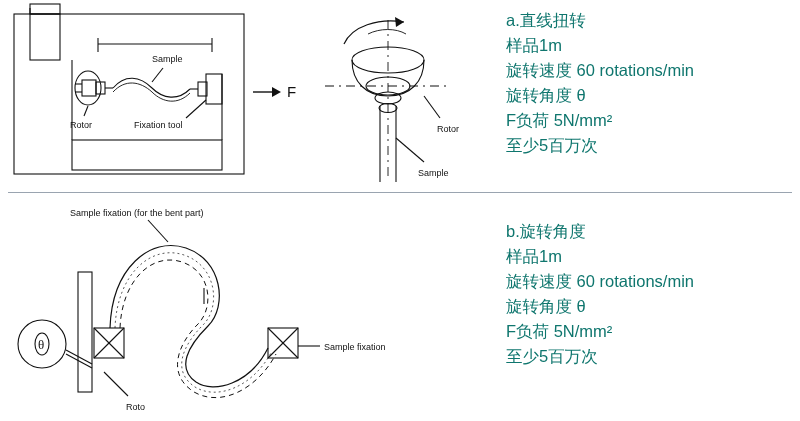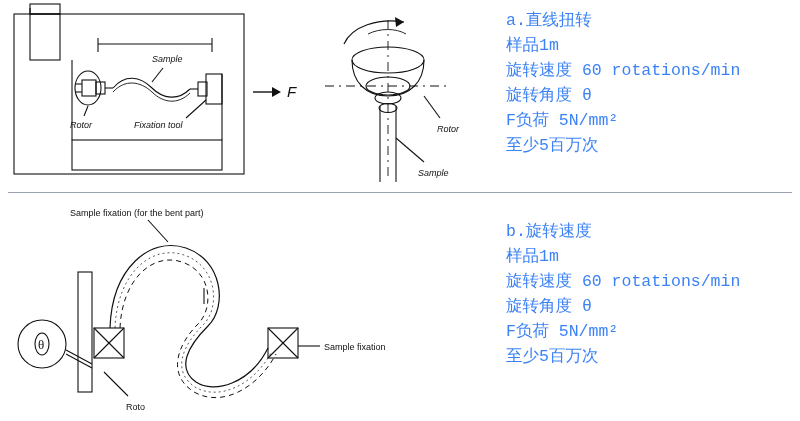--- a/index.html
+++ b/index.html
@@ -23,36 +23,35 @@
     position: absolute;
     left: 8px;
     top: 192px;
     width: 784px;
     height: 1px;
     background: #9aa4b0;
   }
   
   .textblock {
     position: absolute;
-    color: #3b82f6;
+    color: #0f766e;
     font-size: 16.5px;
     line-height: 25px;
     white-space: nowrap;
-    font-family: Liberation Mono, monospace;
   }
   .textblock .line { display: block; }
   #block-a { left: 506px; top: 8px; }
   #block-b { left: 506px; top: 219px; }
 
   
   svg { display: block; }
   .fig {
     position: absolute;
   }
-  #fig-a { left: 0px; top: 0px; font-style: italic; }
+  #fig-a { left: 0px; top: 0px; }
   #fig-b { left: 0px; top: 196px; }
 
   .lbl {
     font-family: "Liberation Sans", sans-serif;
     font-size: 9px;
     fill: #111111;
   }
   .bigF {
     font-family: "Liberation Sans", sans-serif;
     font-size: 15px;
@@ -194,21 +193,21 @@
         <line x1="104" y1="176" x2="128" y2="200"></line>
       </g>
       <text class="theta" x="38" y="153">θ</text>
       <text class="lbl" x="70" y="20">Sample fixation (for the bent part)</text>
       <text class="lbl" x="324" y="154">Sample fixation</text>
       <text class="lbl" x="126" y="214">Roto</text>
     </svg>
   </div>
 
   <div class="textblock" id="block-b">
-    <span class="line">b.旋转速度</span>
+    <span class="line">b.旋转角度</span>
     <span class="line">样品1m</span>
     <span class="line">旋转速度 60 rotations/min</span>
     <span class="line">旋转角度 θ</span>
     <span class="line">F负荷 5N/mm²</span>
     <span class="line">至少5百万次</span>
   </div>
 
 </div>
 
 </body></html>

